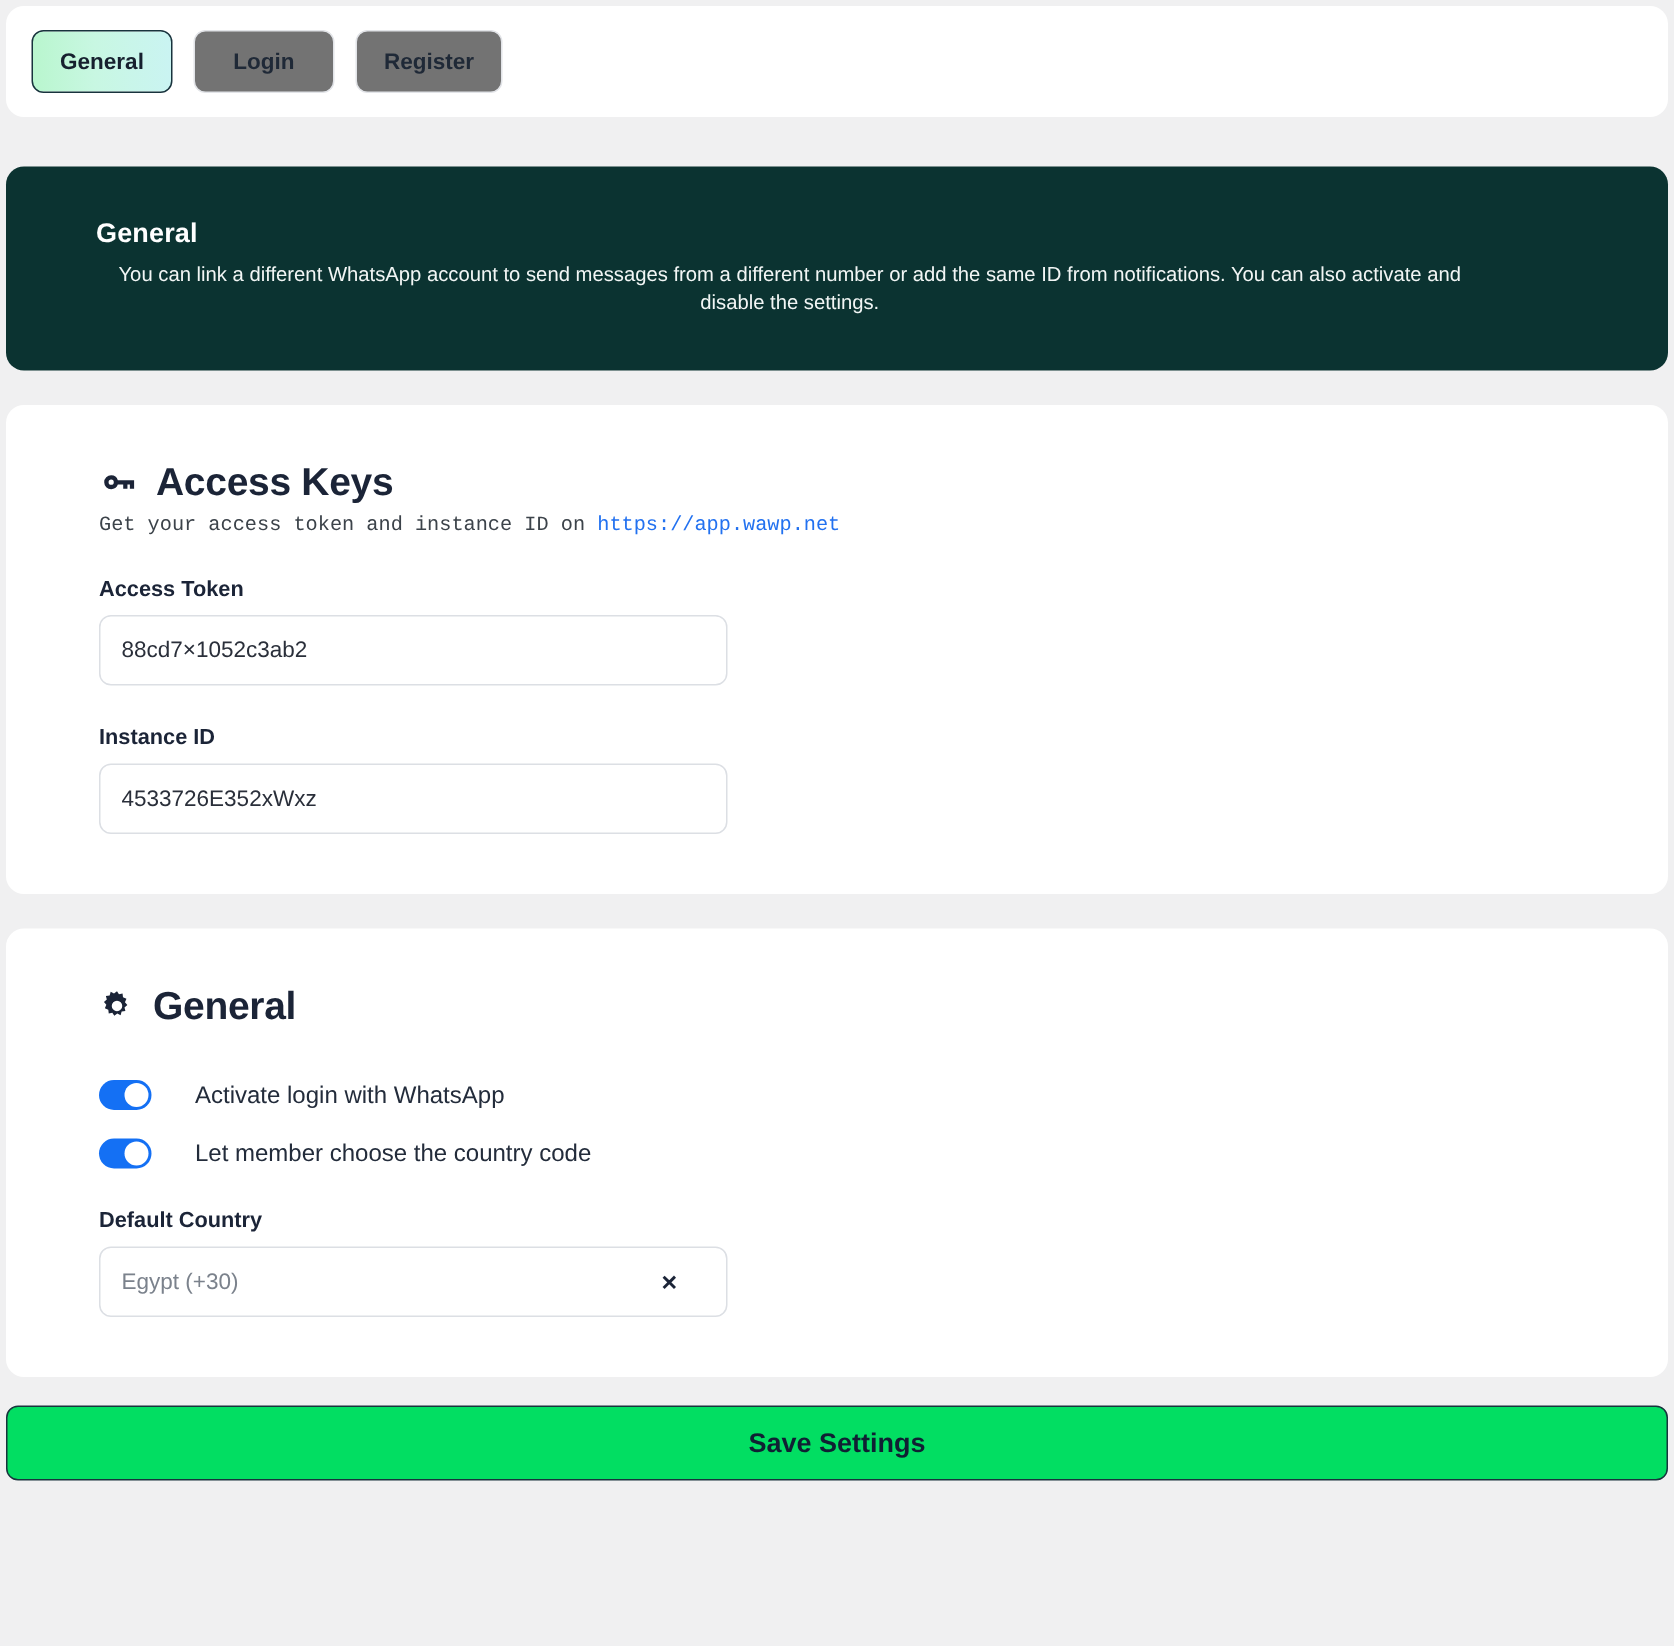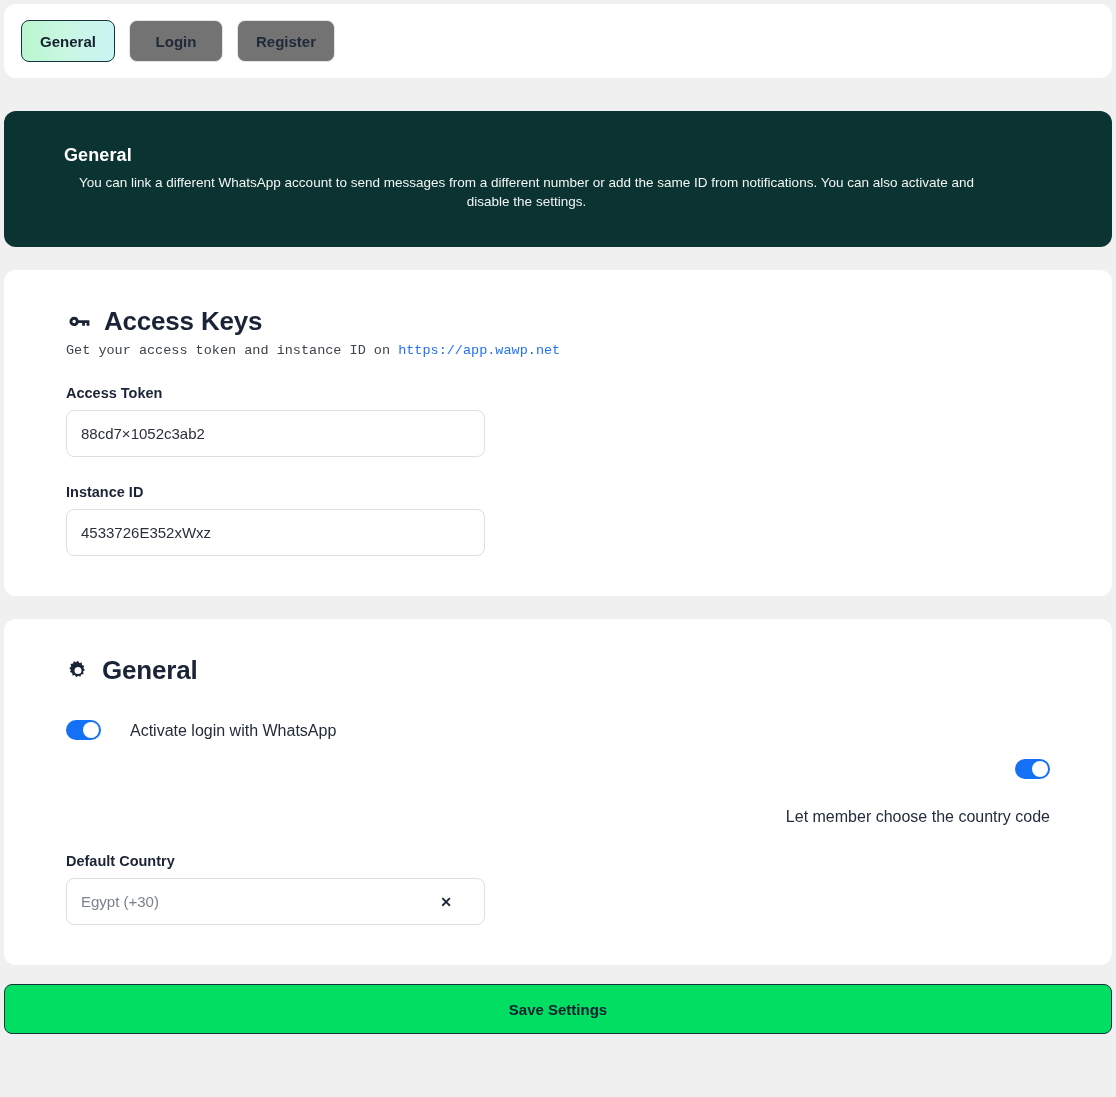--- a/index.html
+++ b/index.html
@@ -137,21 +137,21 @@
   .text-input::placeholder { color: #9aa1ab; }
 
   
   .toggle-list { margin-top: 34px; }
   .toggle-row {
     display: flex;
     align-items: flex-end;
     gap: 29px;
     margin-bottom: 19px;
   }
-  .toggle-row:last-child { margin-bottom: 0; flex-direction: column; }
+  .toggle-row:last-child { margin-bottom: 0; }
   .switch {
     width: 35px;
     height: 20px;
     border-radius: 10px;
     background: #bcc2cb;
     position: relative;
     flex: 0 0 auto;
     cursor: pointer;
   }
   .switch.on { background: #1470f4; }
@@ -200,21 +200,21 @@
   }
 
   
   .save-btn {
     margin-top: 19px;
     width: 100%;
     height: 50px;
     background: #02de62;
     border: 1.5px solid #18333d;
     border-radius: 8px;
-    font-size: 15px;
+    font-size: 18px;
     font-weight: 700;
     color: #102033;
     font-family: "Liberation Sans", sans-serif;
     cursor: pointer;
     display: flex;
     align-items: center;
     justify-content: center;
   }
 </style>
 </head>

